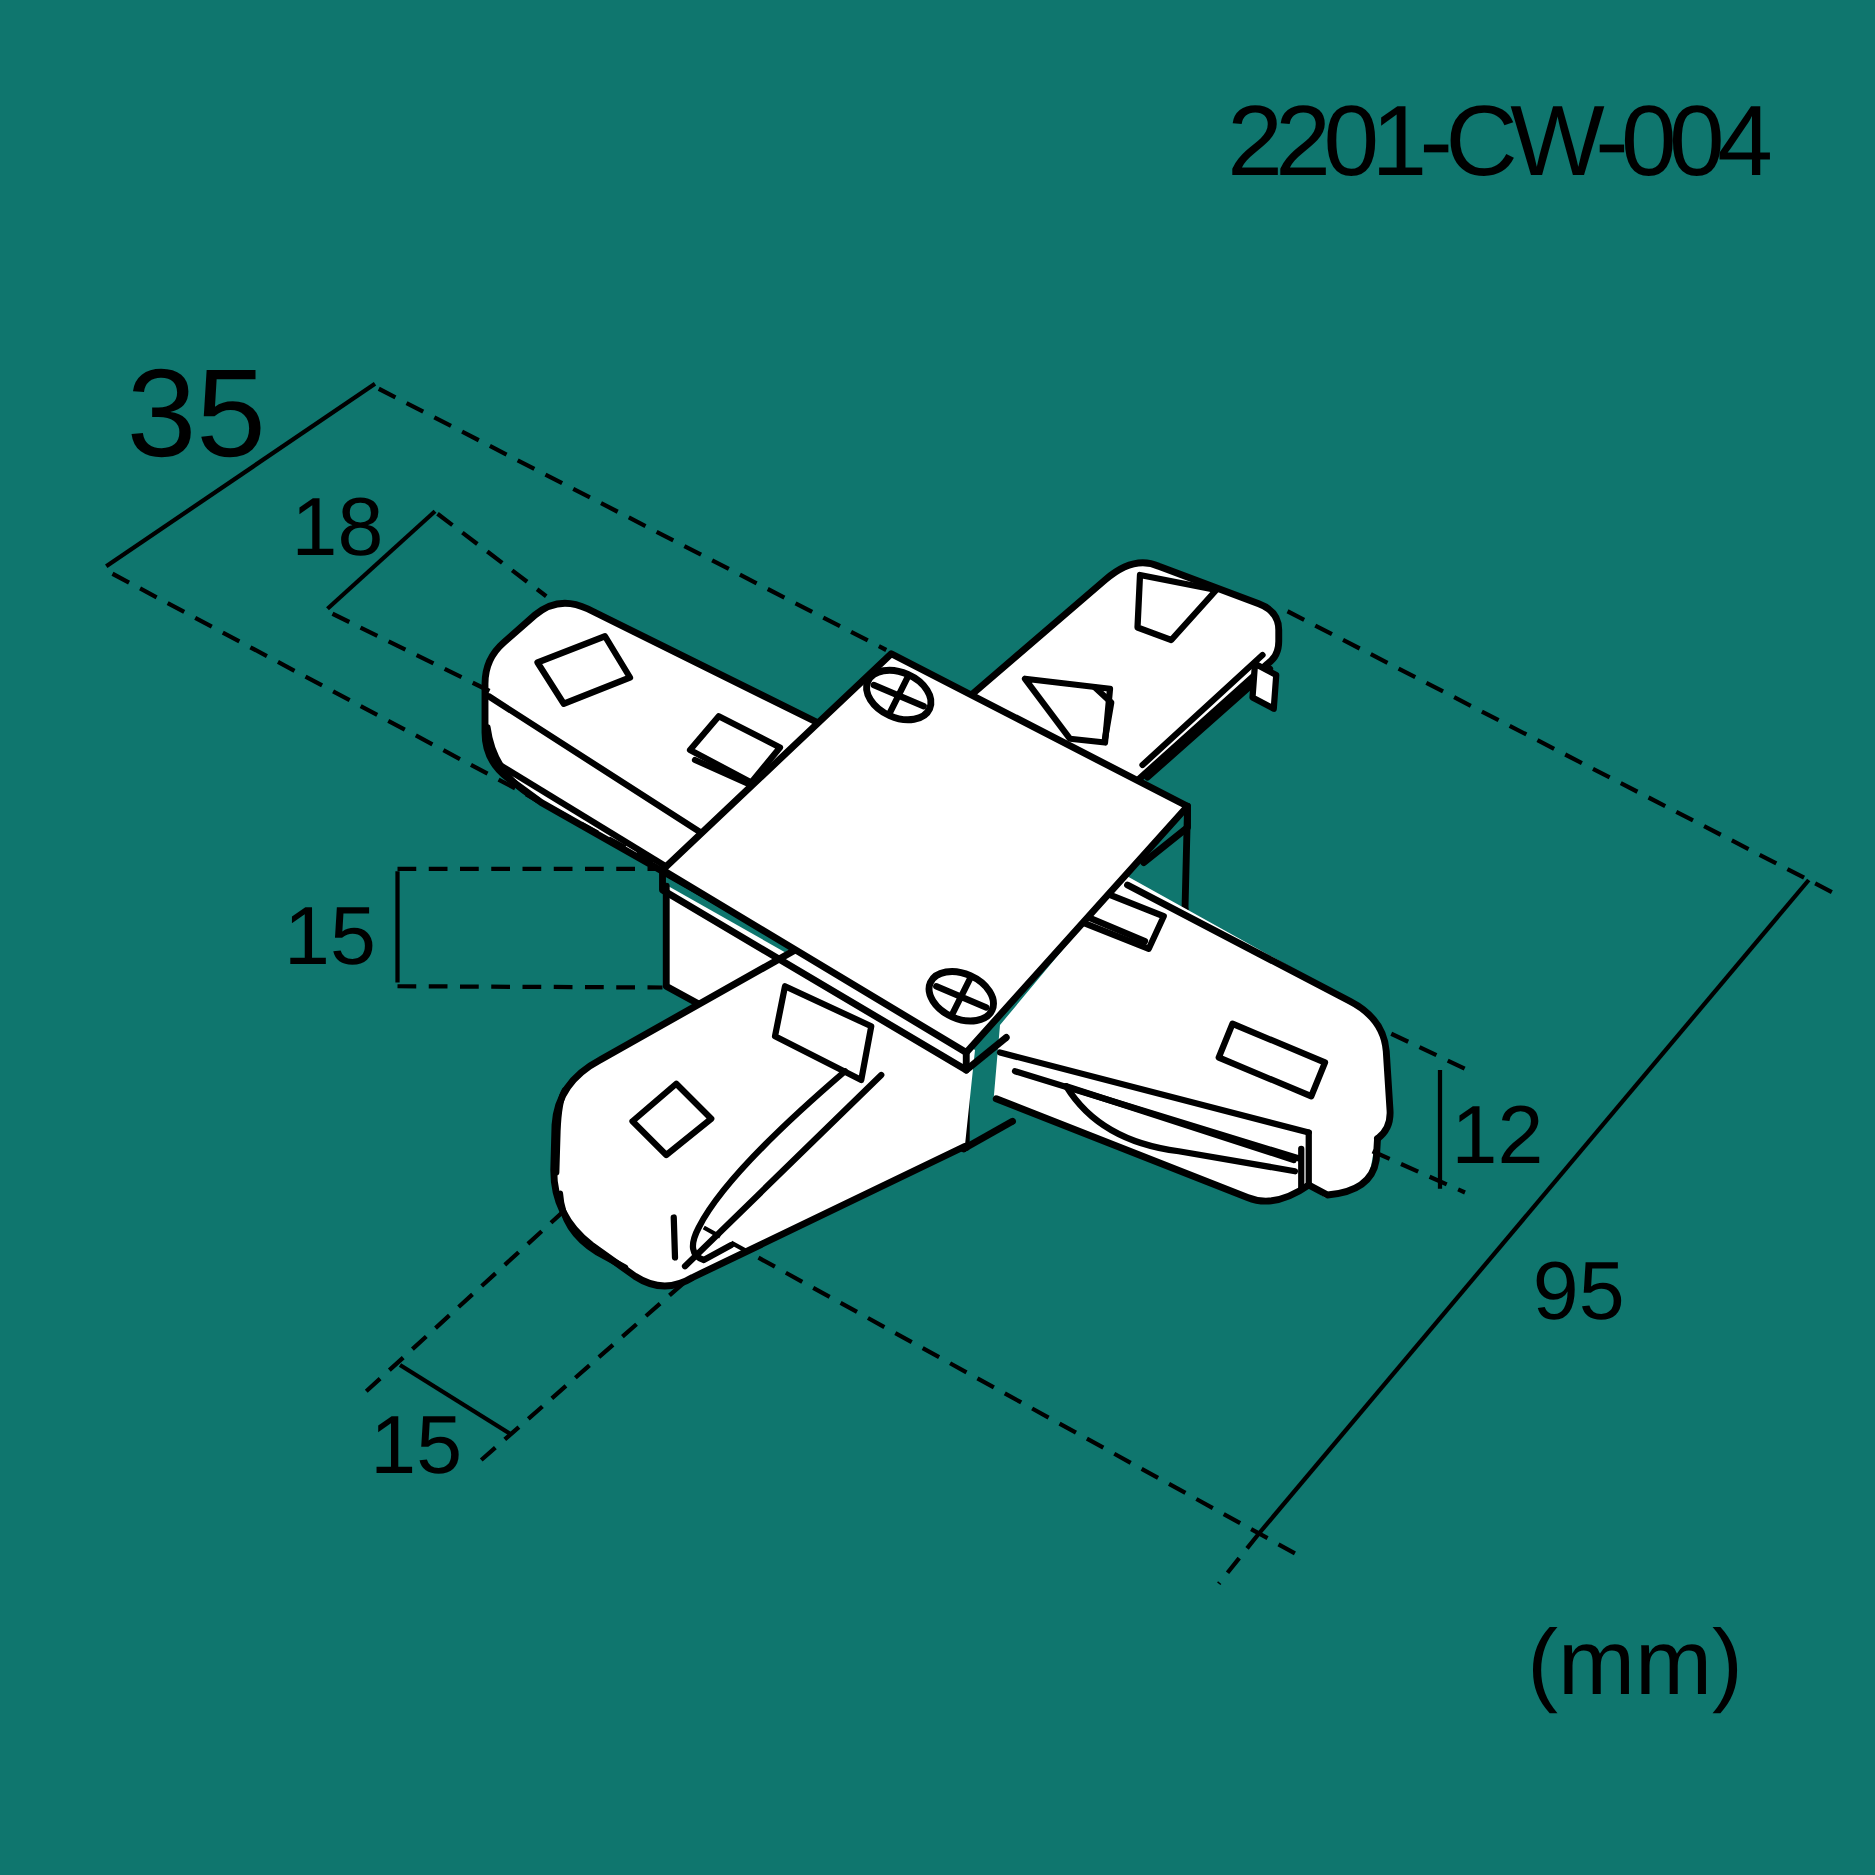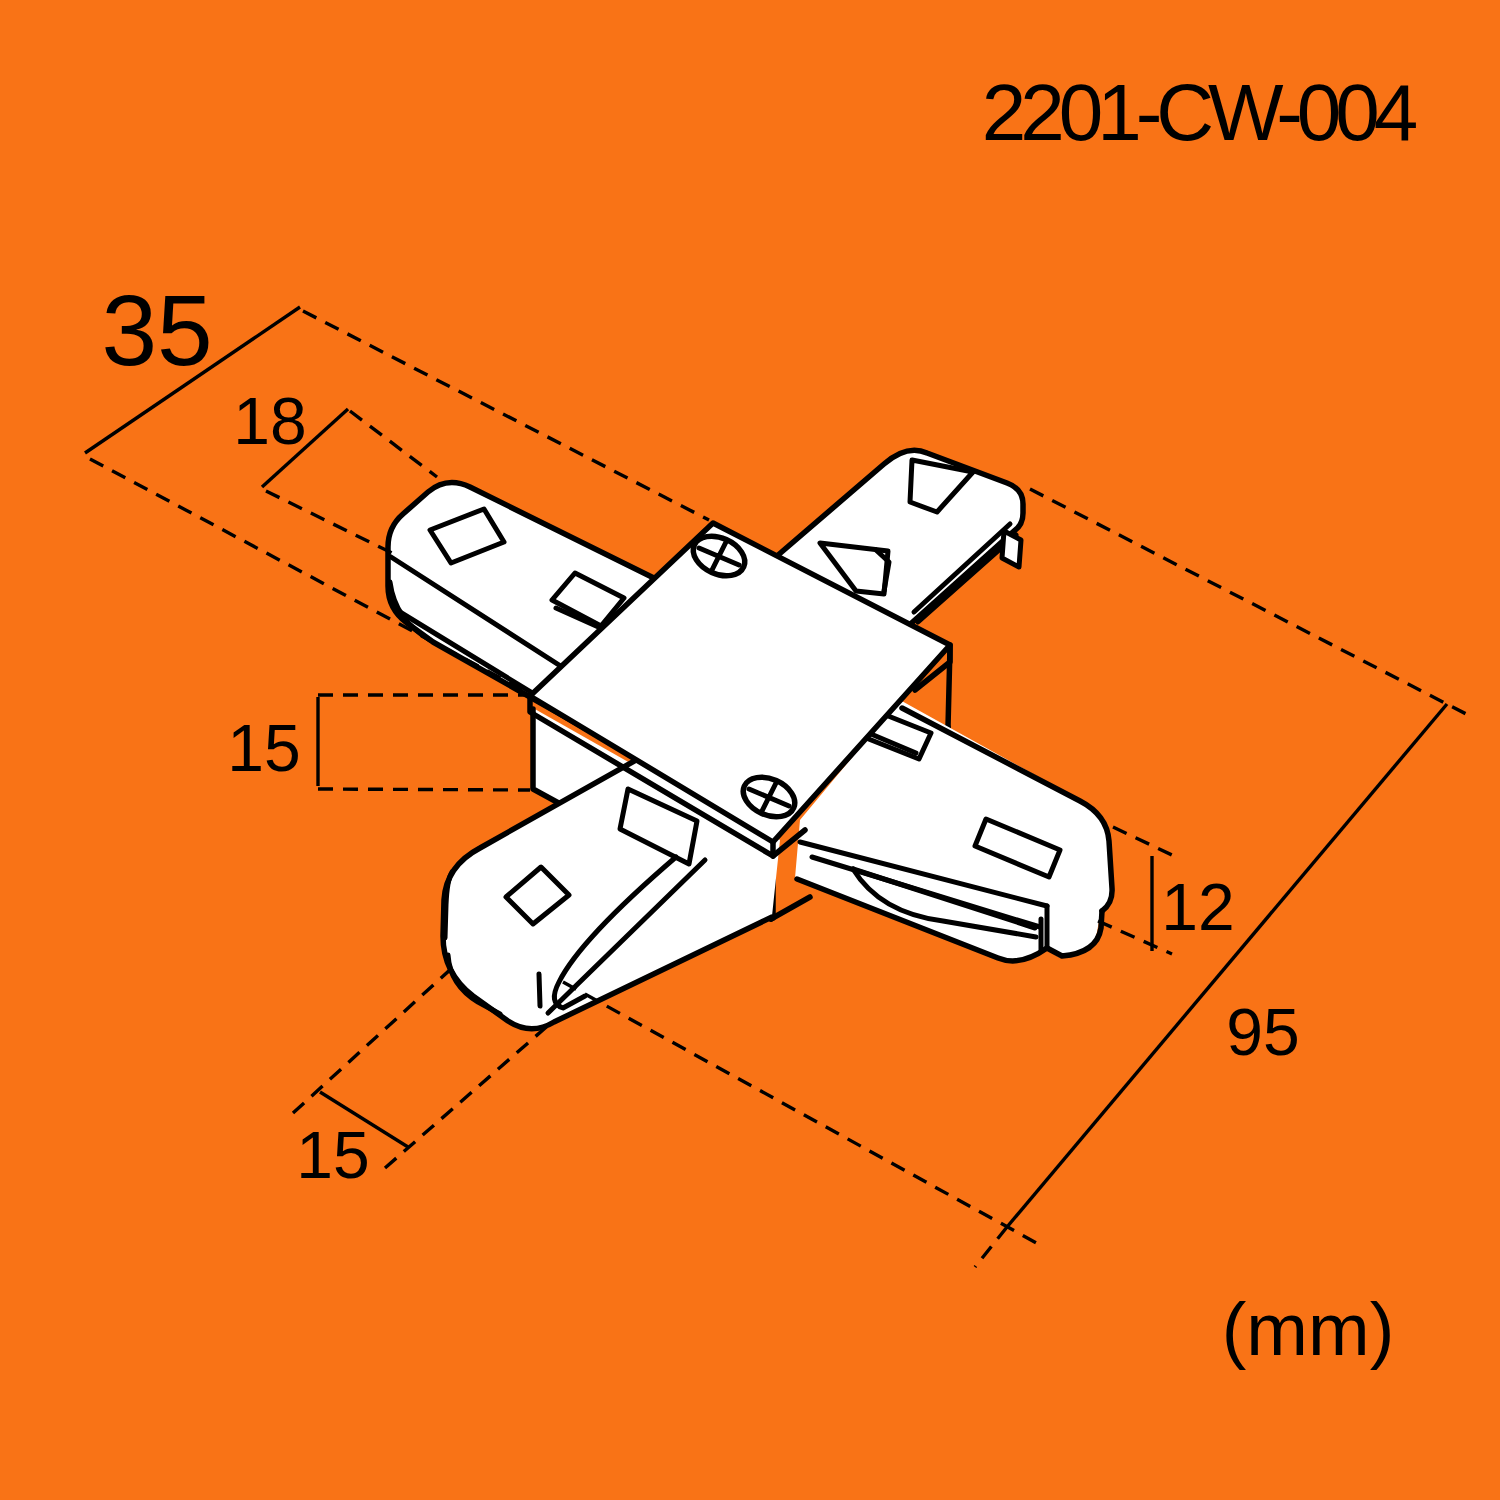--- a/index.html
+++ b/index.html
@@ -1,16 +1,16 @@
 <!DOCTYPE html>
 <html><head>
 <meta charset="utf-8">
 <style>
   html,body{margin:0;padding:0;background:#ffffff;}
-  #stage{position:relative;width:1500px;height:1500px;background:#f97316;overflow:hidden;
+  #stage{position:relative;width:1500px;height:1500px;background:#0f766e;overflow:hidden;
          font-family:"Liberation Sans", sans-serif;}
   svg{position:absolute;left:0;top:0;}
   .edge{fill:none;stroke:#000;stroke-width:5.5;stroke-linecap:round;stroke-linejoin:round;}
   .inner{fill:none;stroke:#000;stroke-width:5;stroke-linecap:round;stroke-linejoin:round;}
   .slot{fill:#fff;stroke:#000;stroke-width:5;stroke-linejoin:round;}
   .sil{fill:#ffffff;stroke:none;}
   .dim{fill:none;stroke:#000;stroke-width:3.4;stroke-linecap:butt;}
   .dash{fill:none;stroke:#000;stroke-width:3.4;stroke-dasharray:15 10;stroke-linecap:butt;}
   .lbl{fill:#000;font-family:"Liberation Sans", sans-serif;font-size:66px;text-anchor:middle;}
   .lbl-big{fill:#000;font-family:"Liberation Sans", sans-serif;font-size:100px;text-anchor:middle;}

